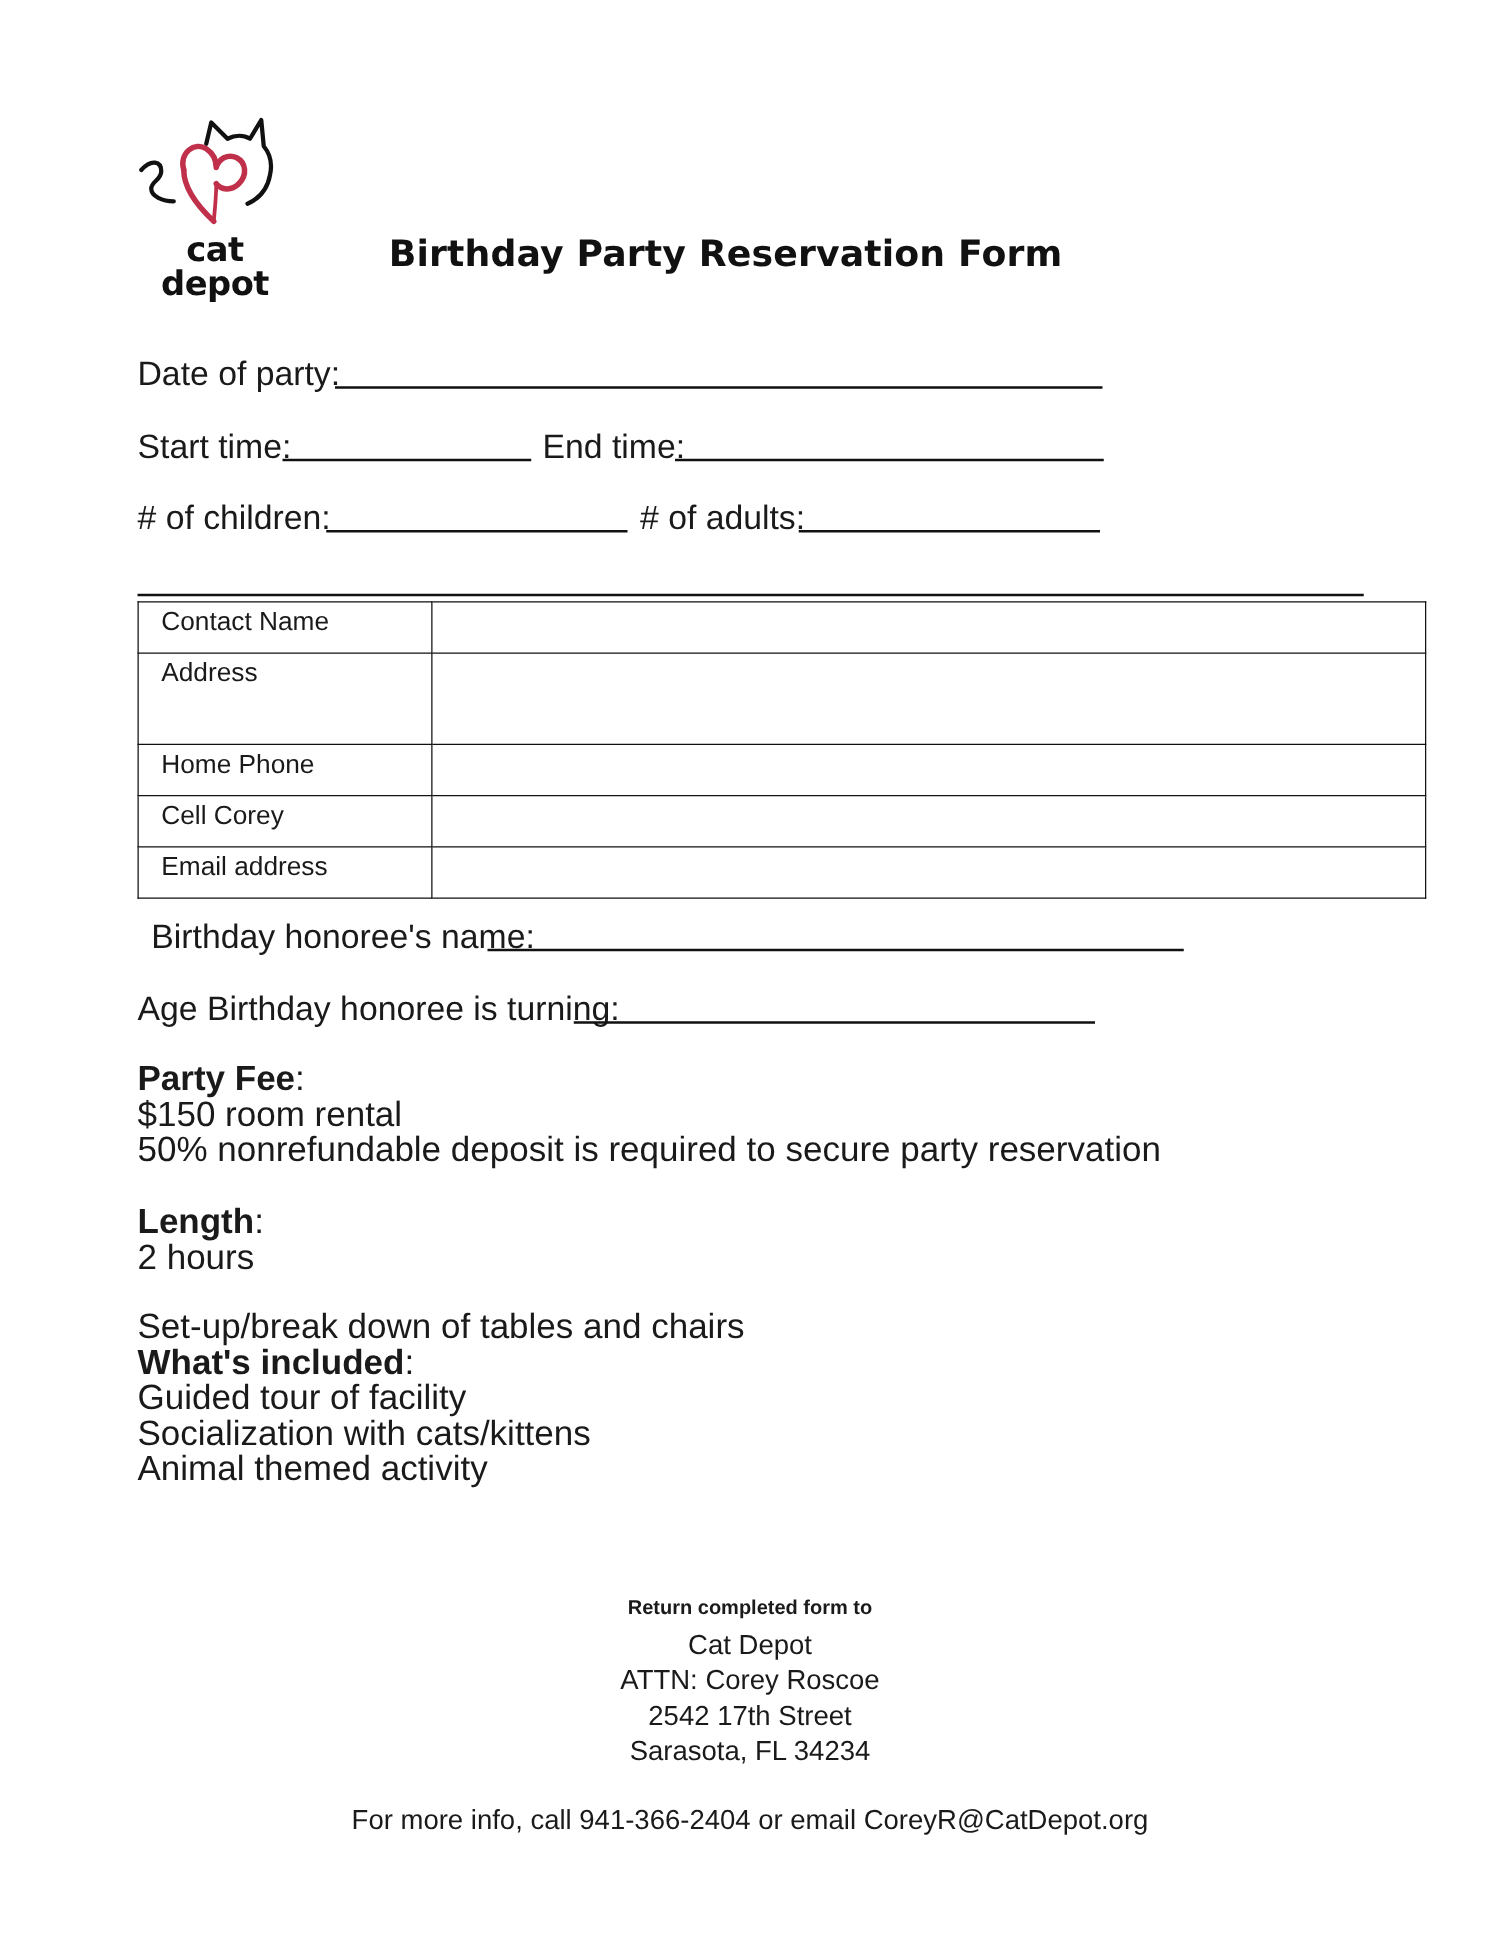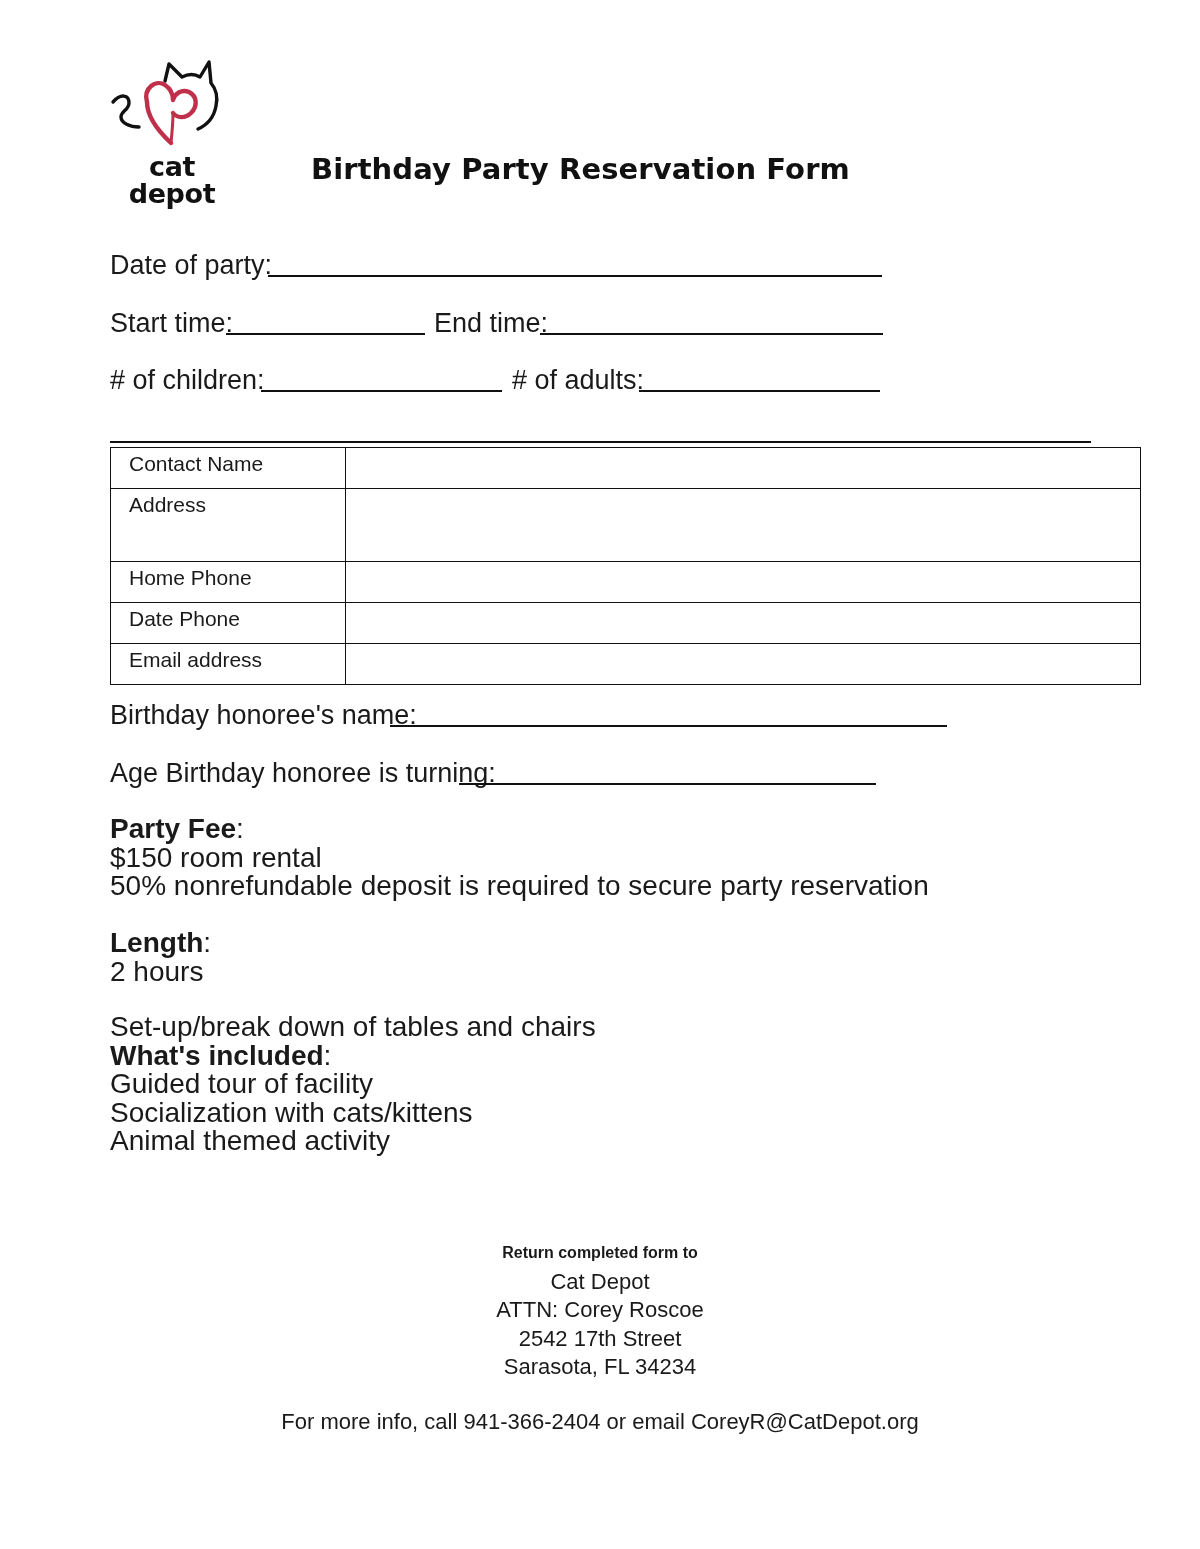--- a/index.html
+++ b/index.html
@@ -13,20 +13,21 @@
     position: relative;
     font-family: "Liberation Sans", sans-serif;
     color: #1a1a1a;
     overflow: hidden;
   }
 
   .page {
     position: absolute;
     inset: 0;
     background: #ffffff;
+    margin-top: 34px;
   }
 
   
   .header {
     position: absolute;
     left: 0;
     top: 0;
     width: 1200px;
     height: 215px;
   }
@@ -208,32 +209,32 @@
       </tr>
       <tr class="tall">
         <td class="label">Address</td>
         <td class="value"></td>
       </tr>
       <tr class="normal">
         <td class="label">Home Phone</td>
         <td class="value"></td>
       </tr>
       <tr class="normal">
-        <td class="label">Date Phone</td>
+        <td class="label">Cell Corey</td>
         <td class="value"></td>
       </tr>
       <tr class="normal">
         <td class="label">Email address</td>
         <td class="value"></td>
       </tr>
     </tbody>
   </table>
 
   <div>
-    <span class="txt" style="left:110px; top:702px;">Birthday honoree's name:</span>
+    <span class="txt" style="left:121px; top:702px;">Birthday honoree's name:</span>
     <span class="rule" style="left:390px; top:725px; width:557px;"></span>
 
     <span class="txt" style="left:110px; top:760px;">Age Birthday honoree is turning:</span>
     <span class="rule" style="left:459px; top:783px; width:417px;"></span>
   </div>
 
   <div class="block" style="left:110px; top:815px;">
     <div><span class="hd">Party Fee</span><span>:</span></div>
     <div>$150 room rental</div>
     <div>50% nonrefundable deposit is required to secure party reservation</div>

